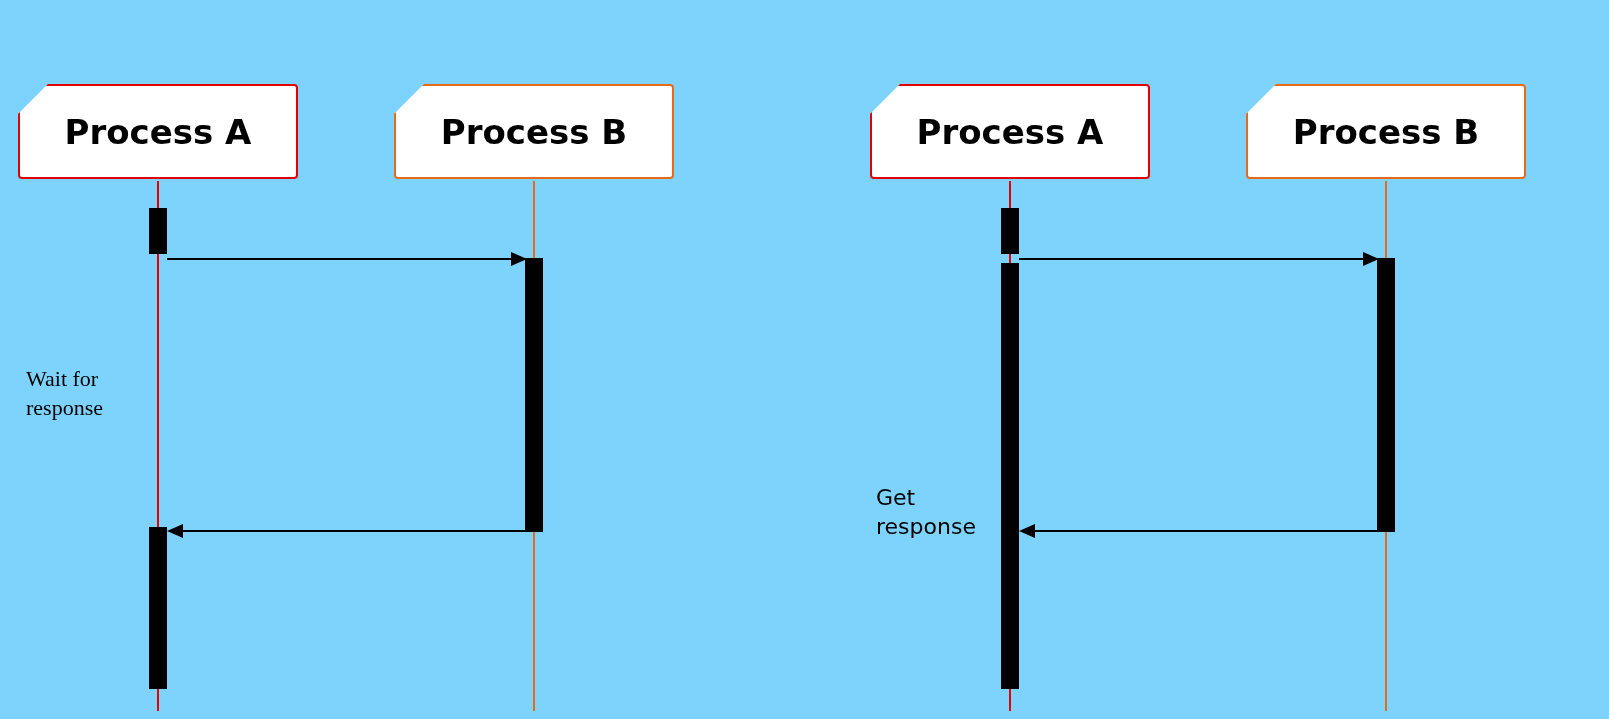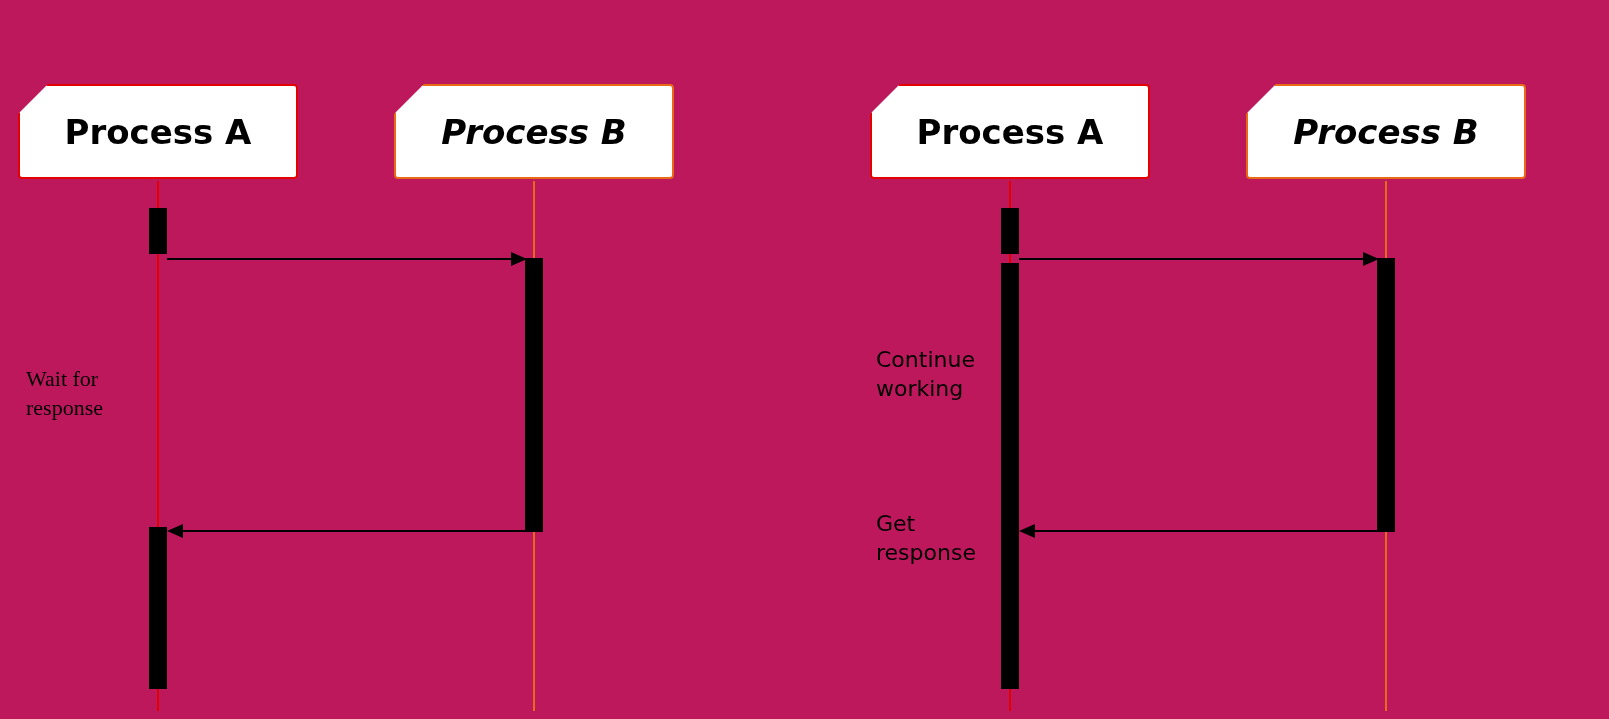--- a/index.html
+++ b/index.html
@@ -5,41 +5,41 @@
   html, body {
     margin: 0;
     padding: 0;
     background: #fff;
     font-family: "Segoe UI", "DejaVu Sans", Arial, sans-serif;
   }
   .canvas {
     position: relative;
     width: 1609px;
     height: 719px;
-    background: #be185d;
+    background: #7dd3fc;
   }
   
   .header {
     position: absolute;
     width: 280px;
     height: 95px;
     background: #fff;
     border: 2px solid;
     border-radius: 4px;
     clip-path: polygon(30px 0, 100% 0, 100% 100%, 0 100%, 0 30px);
     display: flex;
     align-items: center;
     justify-content: center;
     font-size: 34px;
     font-weight: 700;
     color: #000;
     box-sizing: border-box;
   }
   .header.red { border-color: #e40000; }
-  .header.orange { border-color: #e86a17; font-style: italic; }
+  .header.orange { border-color: #e86a17; }
 
   
   .lane {
     position: absolute;
     width: 318px;
     background: #ececec;
     border-radius: 0 0 24px 24px;
     z-index: -1;
   }
 
@@ -146,22 +146,18 @@
 
   <svg class="arrow" style="left:1019px; top:252px; width:360px; height:14px;">
     <line x1="0" y1="7" x2="344" y2="7"></line>
     <polygon points="344,0 360,7 344,14"></polygon>
   </svg>
   <svg class="arrow" style="left:1019px; top:524px; width:360px; height:14px;">
     <line x1="360" y1="7" x2="16" y2="7"></line>
     <polygon points="16,0 0,7 16,14"></polygon>
   </svg>
 
-  <div class="note" style="left:876px; top:346px;">
-    <span>Continue</span><br>
-    <span>working</span>
-  </div>
-  <div class="note" style="left:876px; top:510px;">
+  <div class="note" style="left:876px; top:484px;">
     <span>Get</span><br>
     <span>response</span>
   </div>
 
 </div>
 
 </body></html>

